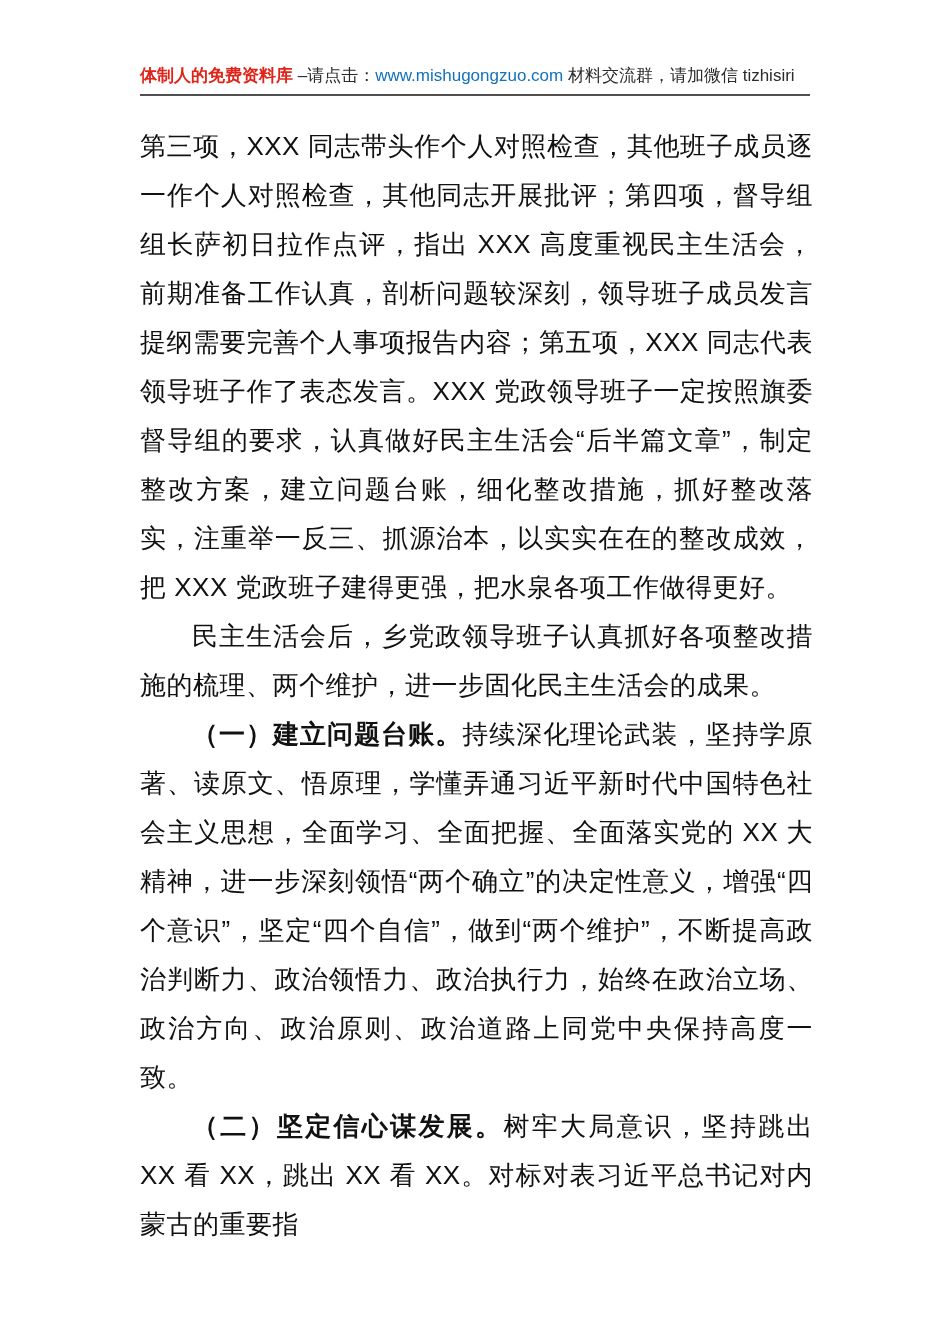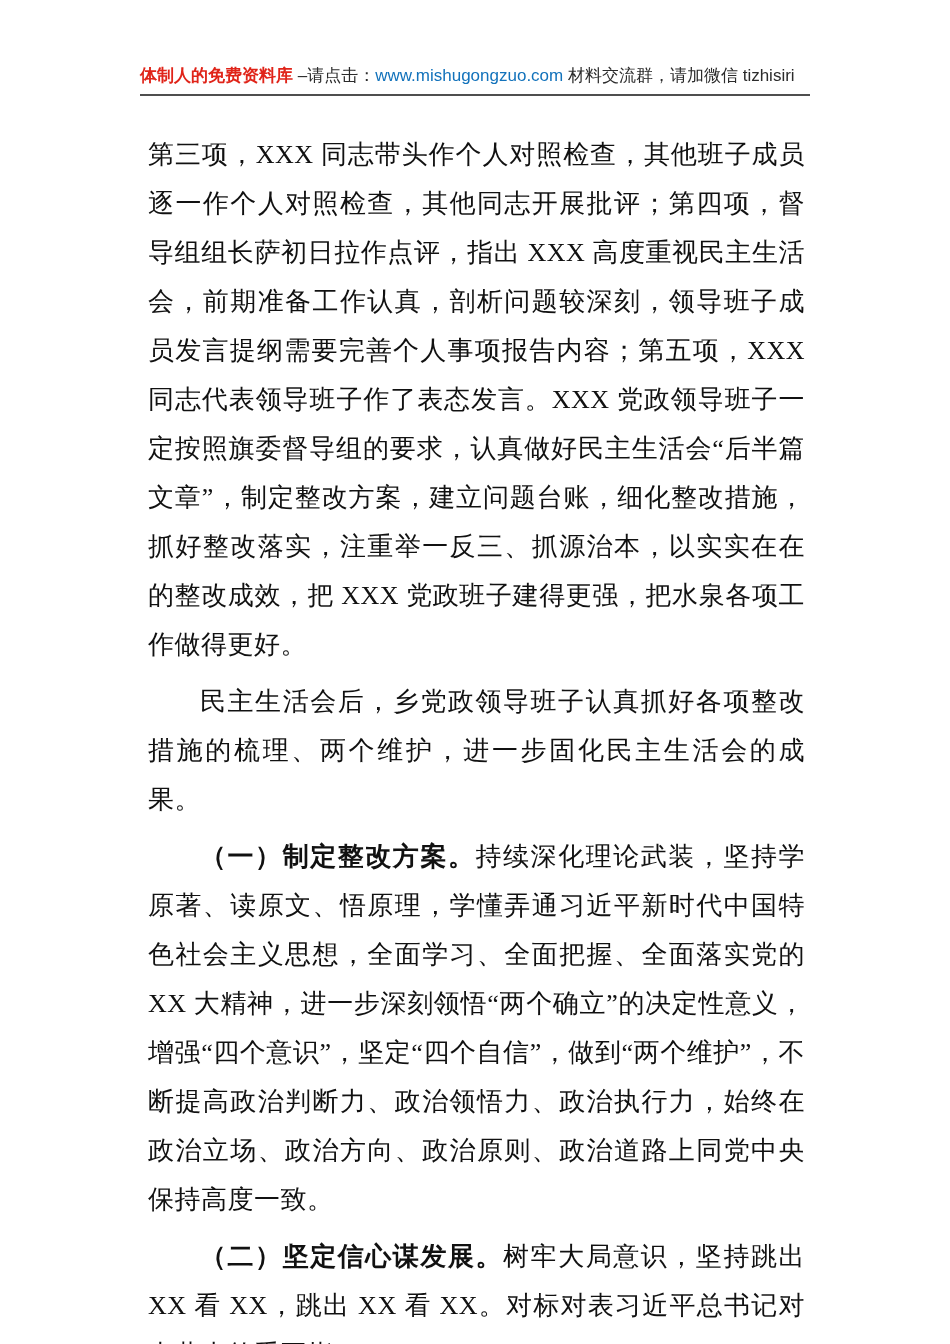--- a/index.html
+++ b/index.html
@@ -43,23 +43,22 @@
     left: 140px;
     top: 122px;
     width: 673px;
     color: #111111;
     font-size: 26px;
     line-height: 49px;
     text-align: justify;
     letter-spacing: 0.5px;
   }
   #doc-body p {
-    margin: 8px;
+    margin: 0;
     padding: 0;
-    font-family: Liberation Serif, serif;
   }
   #doc-body p.indent {
     text-indent: 2em;
   }
   #doc-body p.heading {
     font-weight: bold;
     text-align: left;
   }
   #doc-body .lead {
     font-weight: bold;
@@ -70,17 +69,17 @@
 
 <div id="page">
 
   <div id="promo-header" style="border-bottom-color: rgb(79, 79, 79);">
     <span class="brand" style="color: rgb(224, 36, 25);">体制人的免费资料库</span><span class="hdr-sep"> –请点击：</span><span class="hdr-link" style="color: rgb(18, 114, 187);">www.mishugongzuo.com</span><span class="hdr-suffix"> 材料交流群，请加微信 tizhisiri</span>
   </div>
 
   <div id="doc-body">
       <p class=""><span>第三项，XXX 同志带头作个人对照检查，其他班子成员逐一作个人对照检查，其他同志开展批评；第四项，督导组组长萨初日拉作点评，指出 XXX 高度重视民主生活会，前期准备工作认真，剖析问题较深刻，领导班子成员发言提纲需要完善个人事项报告内容；第五项，XXX 同志代表领导班子作了表态发言。XXX 党政领导班子一定按照旗委督导组的要求，认真做好民主生活会“后半篇文章”，制定整改方案，建立问题台账，细化整改措施，抓好整改落实，注重举一反三、抓源治本，以实实在在的整改成效，把 XXX 党政班子建得更强，把水泉各项工作做得更好。</span></p>
       <p class="indent"><span>民主生活会后，乡党政领导班子认真抓好各项整改措施的梳理、两个维护，进一步固化民主生活会的成果。</span></p>
-      <p class="indent"><b class="lead">（一）制定整改方案。</b><span>持续深化理论武装，坚持学原著、读原文、悟原理，学懂弄通习近平新时代中国特色社会主义思想，全面学习、全面把握、全面落实党的 XX 大精神，进一步深刻领悟“两个确立”的决定性意义，增强“四个意识”，坚定“四个自信”，做到“两个维护”，不断提高政治判断力、政治领悟力、政治执行力，始终在政治立场、政治方向、政治原则、政治道路上同党中央保持高度一致。</span></p>
+      <p class="indent"><b class="lead">（一）建立问题台账。</b><span>持续深化理论武装，坚持学原著、读原文、悟原理，学懂弄通习近平新时代中国特色社会主义思想，全面学习、全面把握、全面落实党的 XX 大精神，进一步深刻领悟“两个确立”的决定性意义，增强“四个意识”，坚定“四个自信”，做到“两个维护”，不断提高政治判断力、政治领悟力、政治执行力，始终在政治立场、政治方向、政治原则、政治道路上同党中央保持高度一致。</span></p>
       <p class="indent"><b class="lead">（二）坚定信心谋发展。</b><span>树牢大局意识，坚持跳出 XX 看 XX，跳出 XX 看 XX。对标对表习近平总书记对内蒙古的重要指</span></p>
     </div>
 
 </div>
 
 </body></html>

